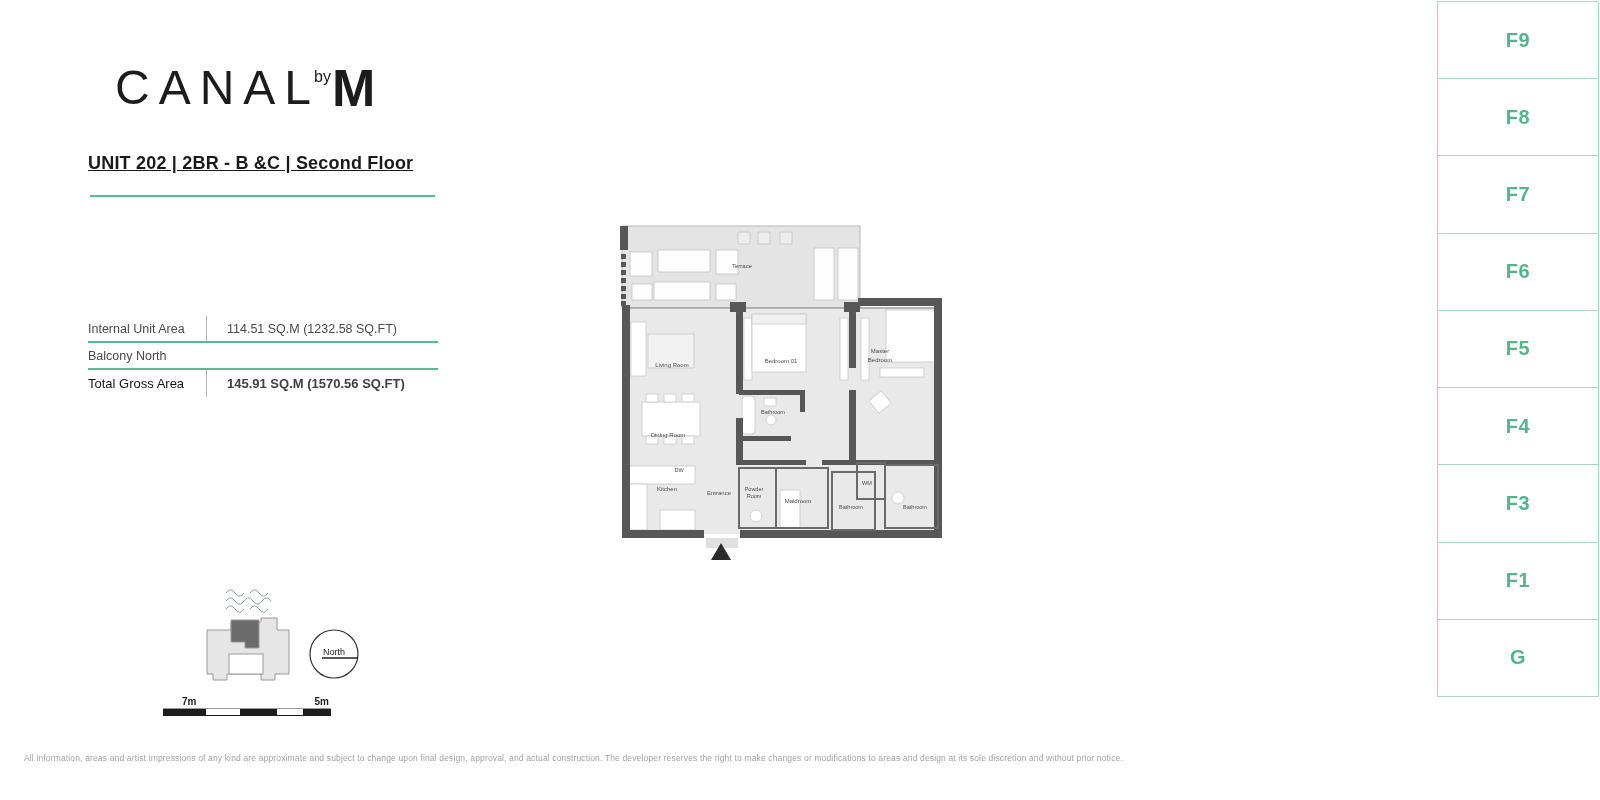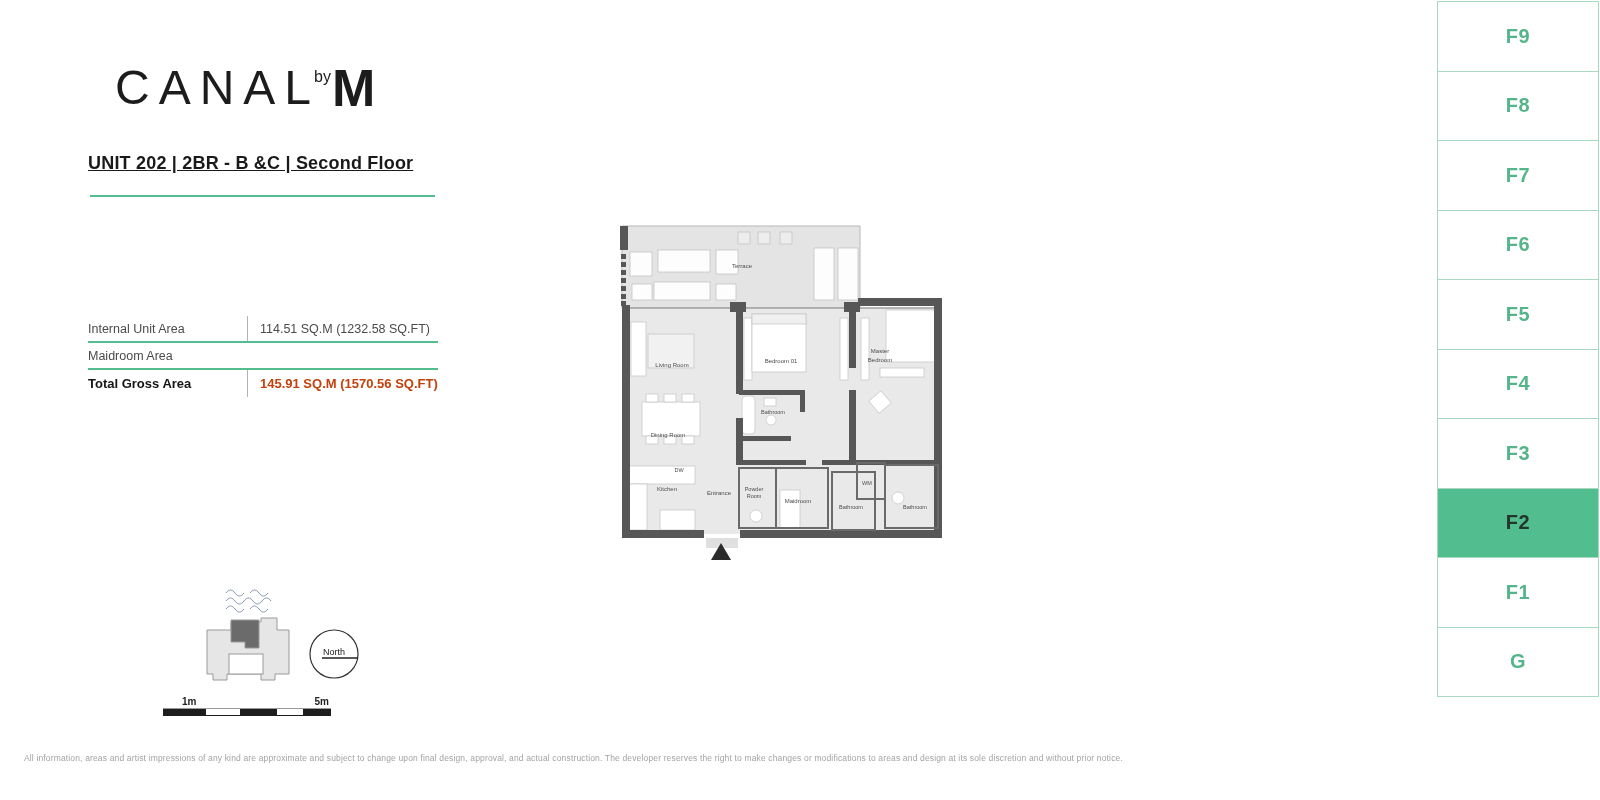--- a/index.html
+++ b/index.html
@@ -23,23 +23,23 @@
   
   .unit-title{position:absolute;left:88px;top:153px;font-size:18px;font-weight:700;color:#1a1a1a;letter-spacing:0.2px;text-decoration:underline;}
   .title-rule{position:absolute;left:90px;top:195px;width:345px;height:2px;background:var(--accent);}
 
   
   .area-table{position:absolute;left:88px;top:316px;width:350px;}
   .arow{display:flex;height:27px;align-items:stretch;}
   .arow.u{border-bottom:2px solid var(--accent);}
   .acell{display:flex;align-items:center;}
   .alabel{width:118px;font-size:12.5px;color:#4a4a4a;}
-  .avalue{flex:1;border-left:1px solid #b3b3b3;padding-left:12px;font-size:12.5px;color:#4a4a4a;margin-left:41px;}
-  .arow.total .alabel{font-weight:700;font-size:13px;color:#151515;}
-  .arow.total .avalue{font-weight:700;font-size:13px;color:#c2410c;}
+  .avalue{flex:1;border-left:1px solid #b3b3b3;padding-left:20px;font-size:12.5px;color:#4a4a4a;}
+  .arow.total .alabel{font-weight:400;font-size:13px;color:#151515;}
+  .arow.total .avalue{font-weight:700;font-size:13px;color:#404040;}
 
   
   .plan-wrap{position:absolute;left:618px;top:222px;width:330px;height:340px;}
   .plan-wrap svg text{font-family:"Liberation Sans",sans-serif;fill:#4c4c4c;}
 
   
   .waves{position:absolute;left:224px;top:588px;}
   .footprint{position:absolute;left:203px;top:614px;}
   .north{position:absolute;left:308px;top:628px;}
   .north text{font-family:"Liberation Sans",sans-serif;fill:#222;}
@@ -75,21 +75,21 @@
 
   <div class="unit-title">UNIT 202 | 2BR - B &amp;C | Second Floor</div>
   <div class="title-rule"></div>
 
   <div class="area-table">
     <div class="arow u">
       <div class="acell alabel">Internal Unit Area</div>
       <div class="acell avalue">114.51 SQ.M (1232.58 SQ.FT)</div>
     </div>
     <div class="arow u">
-      <div class="acell alabel">Maidroom Area</div>
+      <div class="acell alabel">Balcony North</div>
     </div>
     <div class="arow total">
       <div class="acell alabel">Total Gross Area</div>
       <div class="acell avalue">145.91 SQ.M (1570.56 SQ.FT)</div>
     </div>
   </div>
 
   <div class="plan-wrap">
     <svg width="330" height="340" viewBox="0 0 330 340">
 
@@ -216,21 +216,21 @@
   </svg>
 
   <svg class="north" width="52" height="52" viewBox="0 0 52 52">
     <circle cx="26" cy="26" r="24" fill="#ffffff" stroke="#333333" stroke-width="1.2"></circle>
     <text x="15" y="27" font-size="9">North</text>
     <line x1="14" y1="30" x2="50" y2="30" stroke="#222222" stroke-width="1.4"></line>
   </svg>
 
   <div class="scalebar">
     <div class="scale-labels">
-      <span class="s1">1m</span>
+      <span class="s1">7m</span>
       <span class="s2">5m</span>
     </div>
     <div class="scale-rule"></div>
     <div class="scale-strip">
       <span class="sb" style="width:25%"></span>
         <span class="sw" style="width:21%"></span>
         <span class="sb" style="width:22%"></span>
         <span class="sw" style="width:16%"></span>
         <span class="sb" style="width:16%"></span>
     </div>
@@ -239,18 +239,17 @@
   <div class="disclaimer">All information, areas and artist impressions of any kind are approximate and subject to change upon final design, approval, and actual construction. The developer reserves the right to make changes or modifications to areas and design at its sole discretion and without prior notice.</div>
 
   <div class="floor-selector">
     <div class="floor-cell">F9</div>
     <div class="floor-cell">F8</div>
     <div class="floor-cell">F7</div>
     <div class="floor-cell">F6</div>
     <div class="floor-cell">F5</div>
     <div class="floor-cell">F4</div>
     <div class="floor-cell">F3</div>
-    <div class="floor-cell selected">F2</div>
     <div class="floor-cell">F1</div>
     <div class="floor-cell">G</div>
   </div>
 
 </div>
 
 </body></html>

